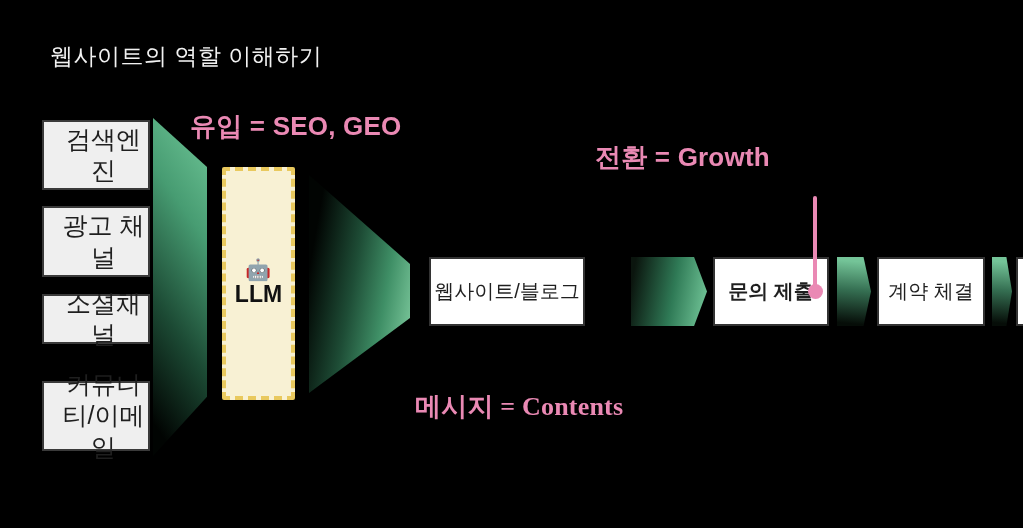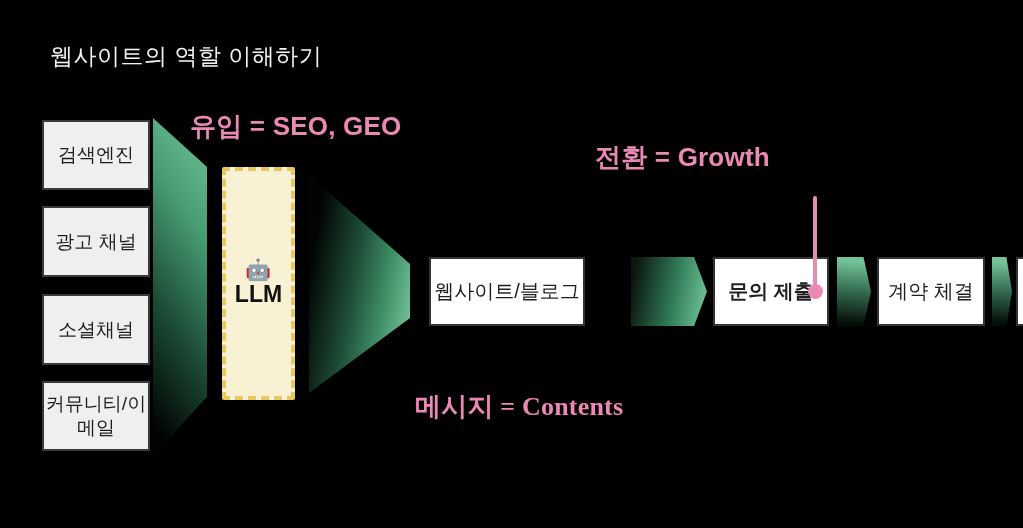--- a/index.html
+++ b/index.html
@@ -13,26 +13,26 @@
   
   .page-title{
     left:50px;top:41px;width:500px;
     color:#f2f2f2;font-size:23px;font-weight:normal;letter-spacing:0.5px;
   }
 
   
   .src-box{
     left:42px;width:108px;height:70px;
     background:#efefef;border:2px solid #3a3a3a;box-sizing:border-box;
-    display:flex;align-items:center;justify-content:center;text-align:center;
-    color:#1f1f1f;font-size:19px;line-height:1.25;
+    display:flex;align-items:center;text-align:center;
+    color:#1f1f1f;font-size:25px;line-height:1.25;padding-left:15px;
   }
   .src-1{top:120px;}
   .src-2{top:206px;height:71px;}
-  .src-3{top:294px;height:71px;}
+  .src-3{top:294px;height:50px;}
   .src-4{top:381px;}
 
   
   .funnel-left{
     left:153px;top:118px;width:54px;height:338px;
     background:linear-gradient(55deg,#010402 8%,#1c4a34 38%,#479c72 70%,#63b98c 90%);
     clip-path:polygon(0 0,100% 14.5%,100% 82.5%,0 100%);
   }
   .funnel-right{
     left:309px;top:175px;width:101px;height:218px;

